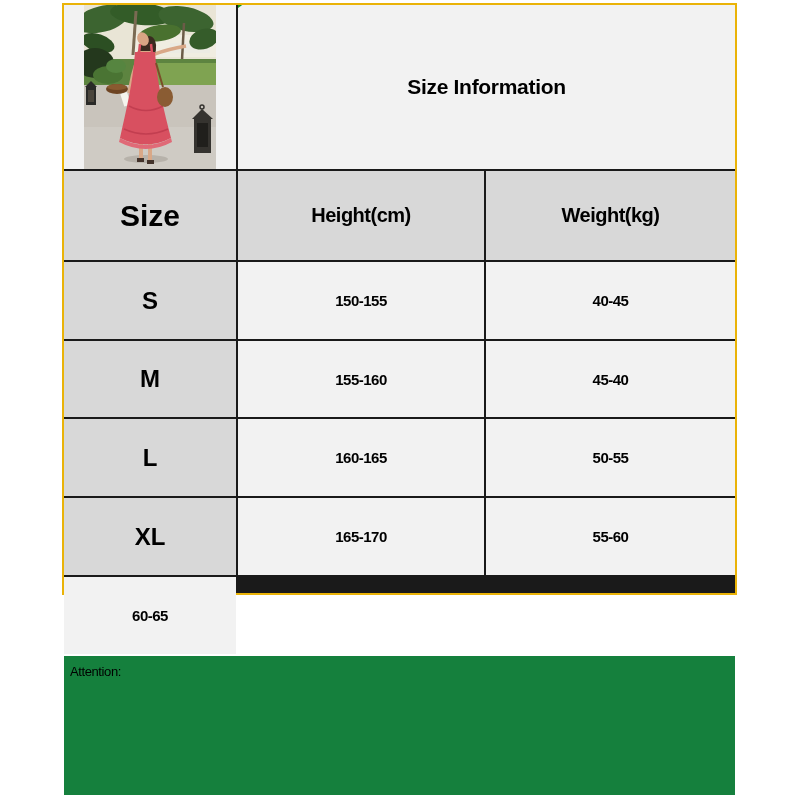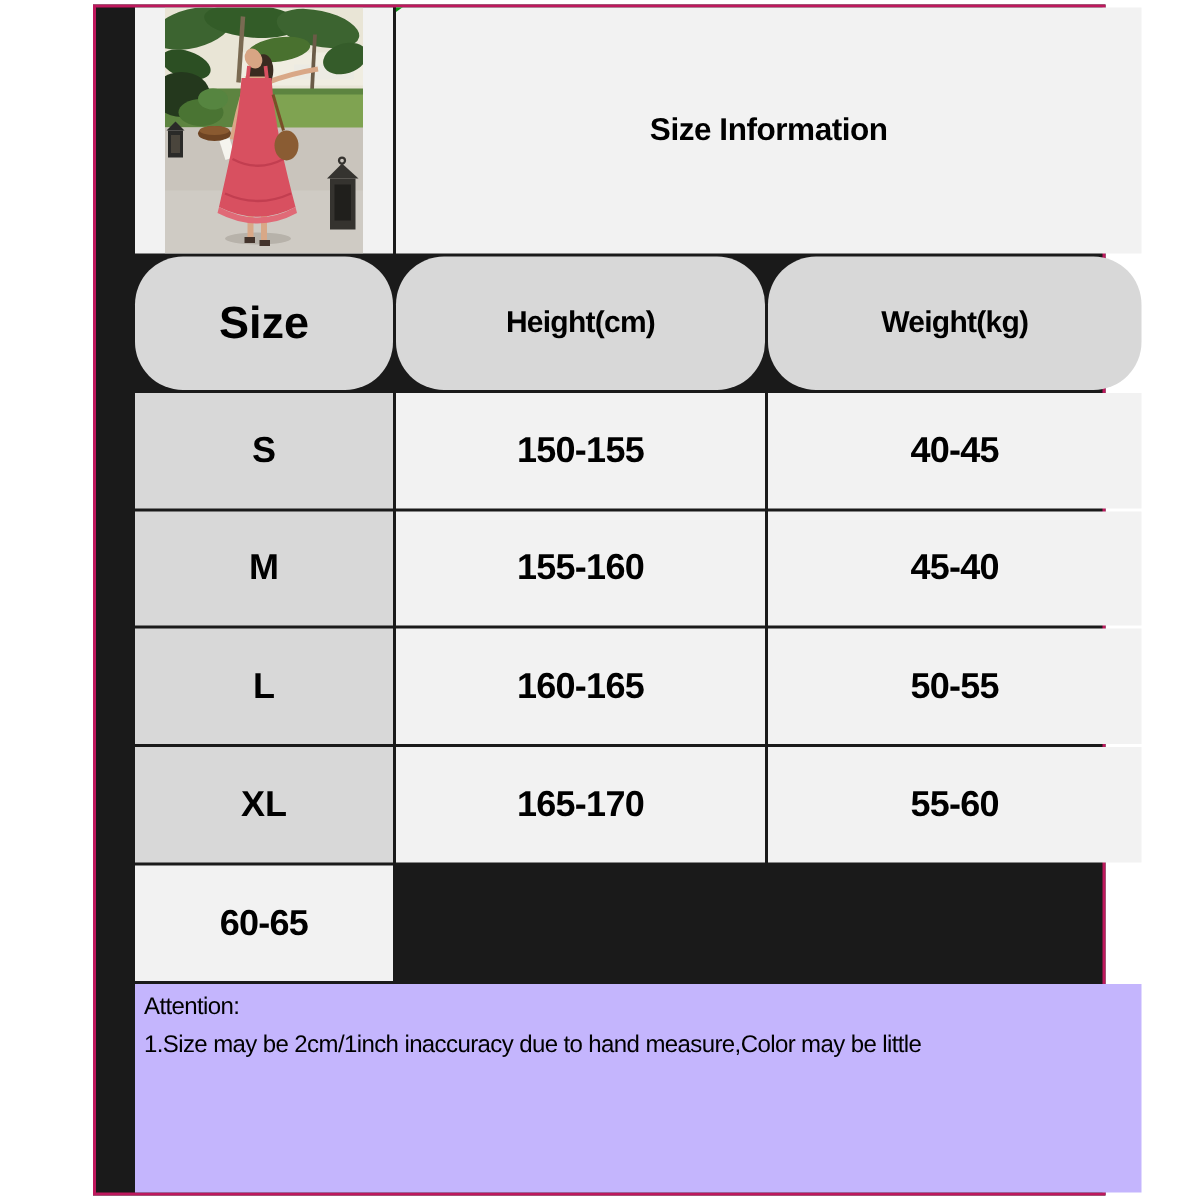--- a/index.html
+++ b/index.html
@@ -2,44 +2,43 @@
 <html><head>
 <meta charset="utf-8">
 <style>
   html, body { margin:0; padding:0; }
   body {
     width:800px; height:800px; background:#ffffff;
     font-family:"Liberation Sans", sans-serif; color:#000;
     position:relative; overflow:hidden;
   }
   .sheet {
-    position:absolute; left:62px; top:3px; width:675px; height:794px;
+    position:absolute; left:62px; top:3px; width:675px; height:592px;
     box-sizing:border-box;
     display:grid;
     grid-template-columns:172px 246px 249px;
     grid-template-rows:164px 89px 77px 76px 77px 77px 77px 139px;
     gap:2px;
     background:#1a1a1a;
-    border:2px solid #be185d;
-    padding-left:26px;
+    border:2px solid #eab308;
   }
   .cell { display:flex; align-items:center; justify-content:center; overflow:hidden; }
   .photo-cell { background:#f2f2f2; grid-column:1; grid-row:1; align-items:stretch; }
   .photo-cell svg { display:block; margin:0 auto; }
   .title-cell { background:#f2f2f2; grid-column:2 / 4; grid-row:1; position:relative; }
   .title-text { font-size:21px; font-weight:bold; letter-spacing:-0.3px; }
   .flag { position:absolute; left:-5px; top:-5px; }
-  .head { background:#d8d8d8; font-weight:bold; font-size:20px; letter-spacing:-0.5px;border-radius:32px; }
+  .head { background:#d8d8d8; font-weight:bold; font-size:20px; letter-spacing:-0.5px; }
   .size-head { font-size:30px; letter-spacing:0; }
   .size-label { background:#d8d8d8; font-weight:bold; font-size:24px; }
-  .value { background:#f2f2f2; font-weight:bold; font-size:24px; letter-spacing:-0.5px; }
+  .value { background:#f2f2f2; font-weight:bold; font-size:15px; letter-spacing:-0.5px; }
   .attention-cell {
-    grid-column:1 / 4; grid-row:8; background:#c4b5fd;
+    grid-column:1 / 4; grid-row:8; background:#15803d;
     display:block; padding:3px 6px; box-sizing:border-box;
-    font-size:16px; line-height:25px; letter-spacing:-0.4px;
+    font-size:13px; line-height:25px; letter-spacing:-0.4px;
     white-space:nowrap;
   }
 </style>
 </head>
 <body>
 
 <div class="sheet">
 
   <div class="cell photo-cell">
     <svg width="132" height="164" viewBox="0 0 132 164">
@@ -137,16 +136,15 @@
   <div class="cell value">50-55</div>
 
   <div class="cell size-label">XL</div>
   <div class="cell value">165-170</div>
   <div class="cell value">55-60</div>
 
   <div class="cell value">60-65</div>
 
   <div class="attention-cell">
     <div>Attention:</div>
-    <div>1.Size may be 2cm/1inch inaccuracy due to hand measure,Color may be little</div>
   </div>
 
 </div>
 
 </body></html>

